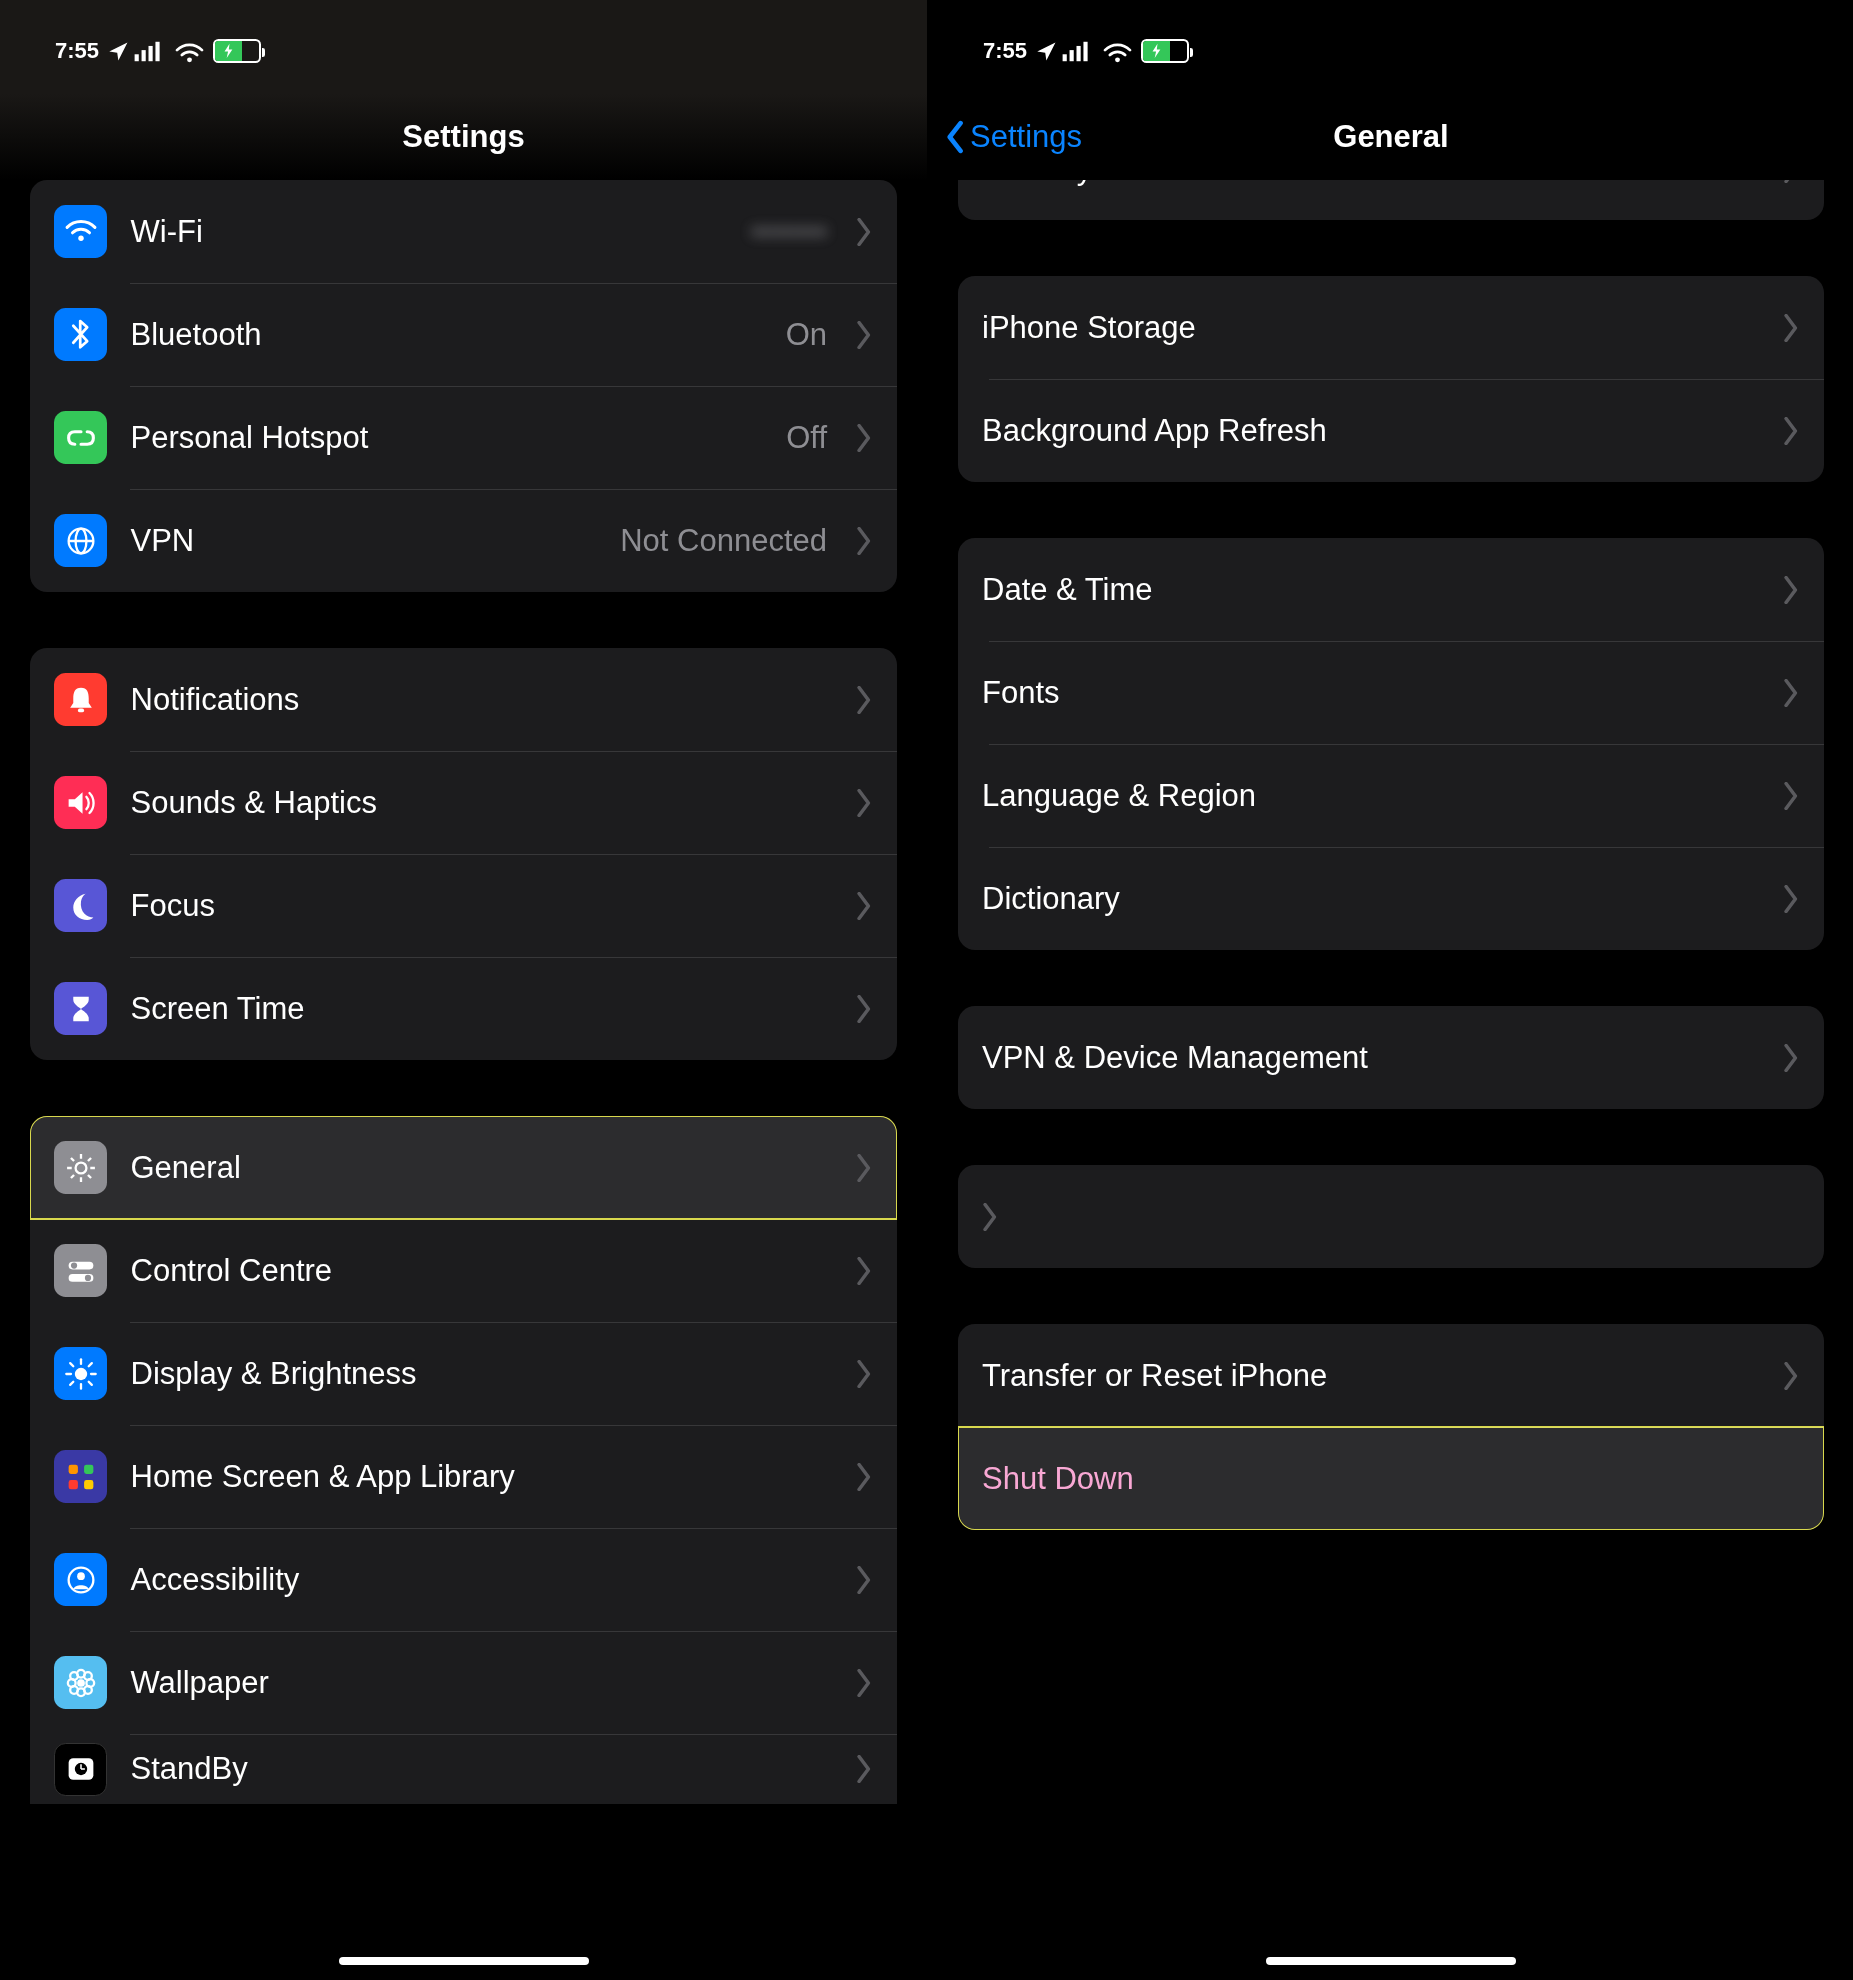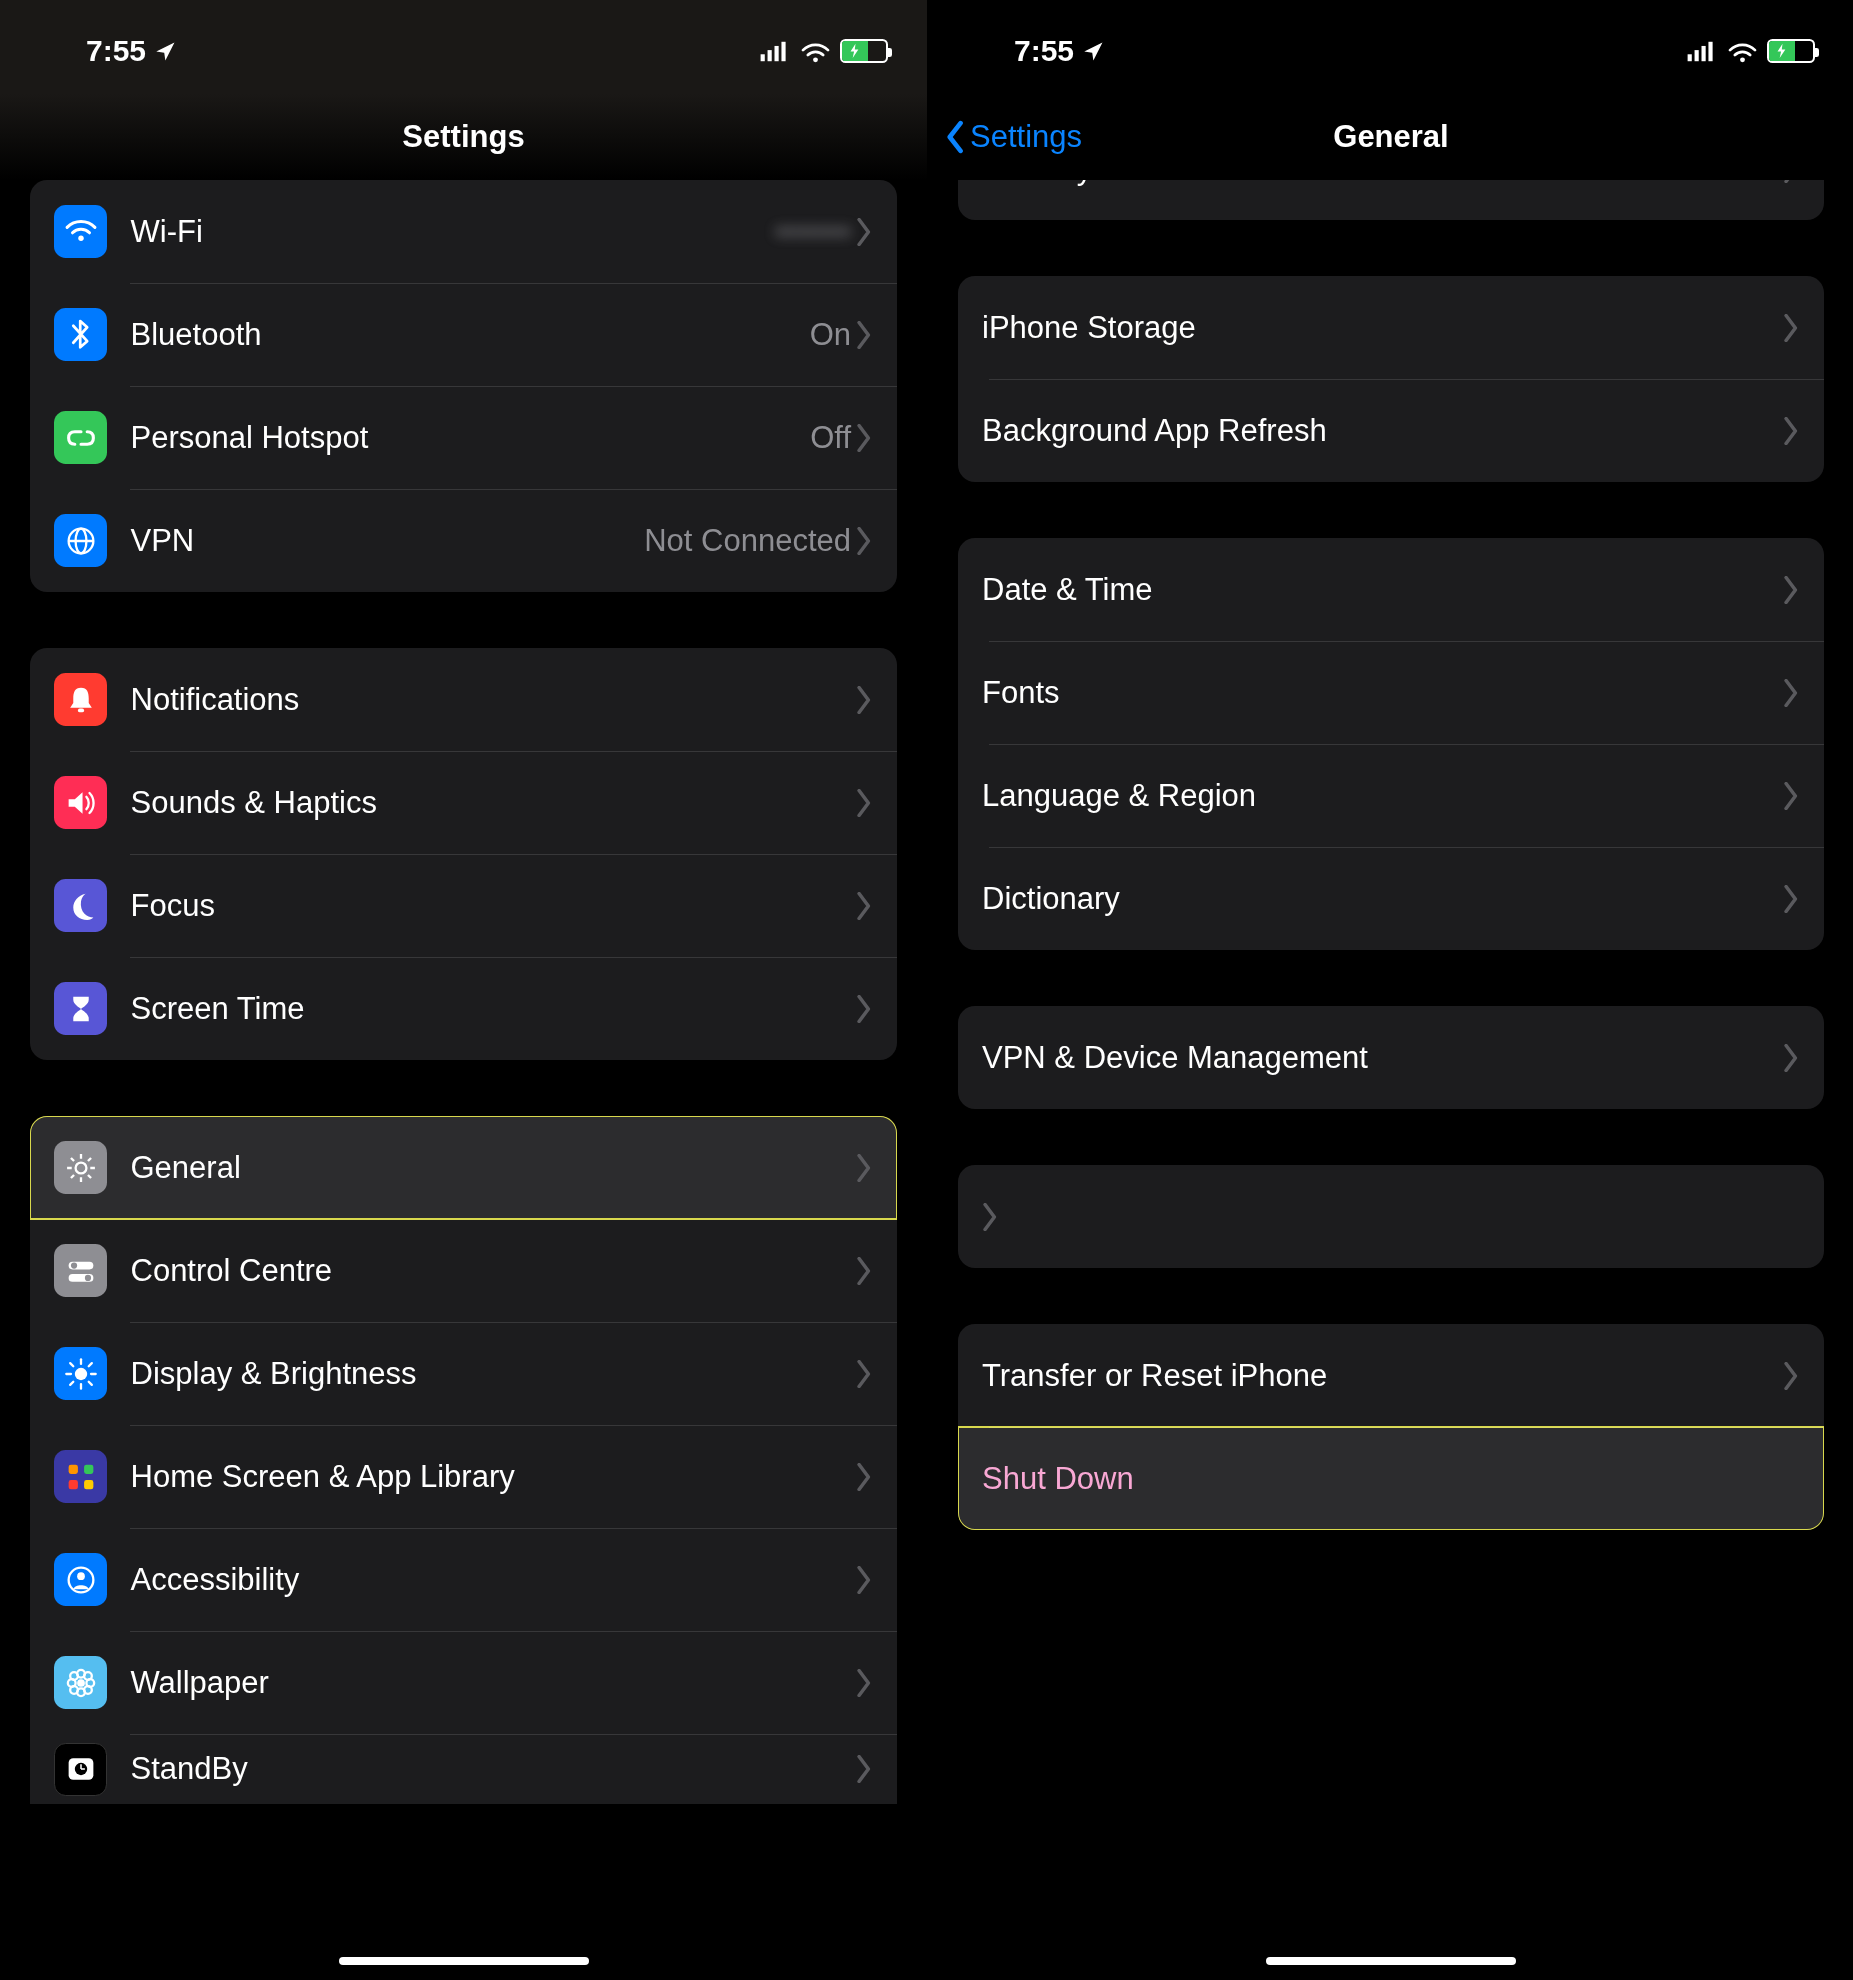--- a/index.html
+++ b/index.html
@@ -21,25 +21,24 @@
     height: 1981px;
     background: #000;
     position: relative;
     overflow: hidden;
   }
   .screen + .screen { border-left: 0.8px solid #000; }
 
   
   .status-bar {
     display: flex;
-    justify-content: space-between;
     align-items: center;
-    padding: 22px 39px 14px 86px;
+    padding: 22px 39px 14px 55px;
     height: 94px;
-    font-size: 30px;
+    font-size: 22px;
     font-weight: 600;
   }
   .sb-left { display: flex; align-items: center; gap: 7.8px; }
   .sb-right { display: flex; align-items: center; gap: 7.8px; }
   .sb-right svg { display: block; }
   .battery-icon {
     width: 48px; height: 23.5px;
     border: 2px solid #fff;
     border-radius: 5.5px;
     position: relative;
@@ -118,21 +117,21 @@
 
   .icon-badge {
     width: 53px; height: 53px;
     border-radius: 11.7px;
     margin-right: 23.5px;
     display:flex; align-items:center; justify-content:center;
     flex-shrink:0;
   }
   .icon-badge svg { width: 34px; height: 34px; }
   .row-label { font-size: 31px; flex: 1; color: #fff; }
-  .row-value { font-size: 31px; color: #8e8e93; margin-right: 5px; }
+  .row-value { font-size: 31px; color: #8e8e93; margin-right: 29px; }
   .row-value.blurred { filter: blur(6.3px); opacity: .8; }
   .chevron { color: #5a5a5e; flex-shrink:0; }
   .chevron svg { width: 17px; height: 28px; display:block; }
 
   .row.action .row-label { color: #f9a8d4; }
   .row.highlighted {
     outline: 2.3px solid #d8d84d;
     outline-offset: -1.6px;
     z-index: 2;
     background: #2c2c2e;

